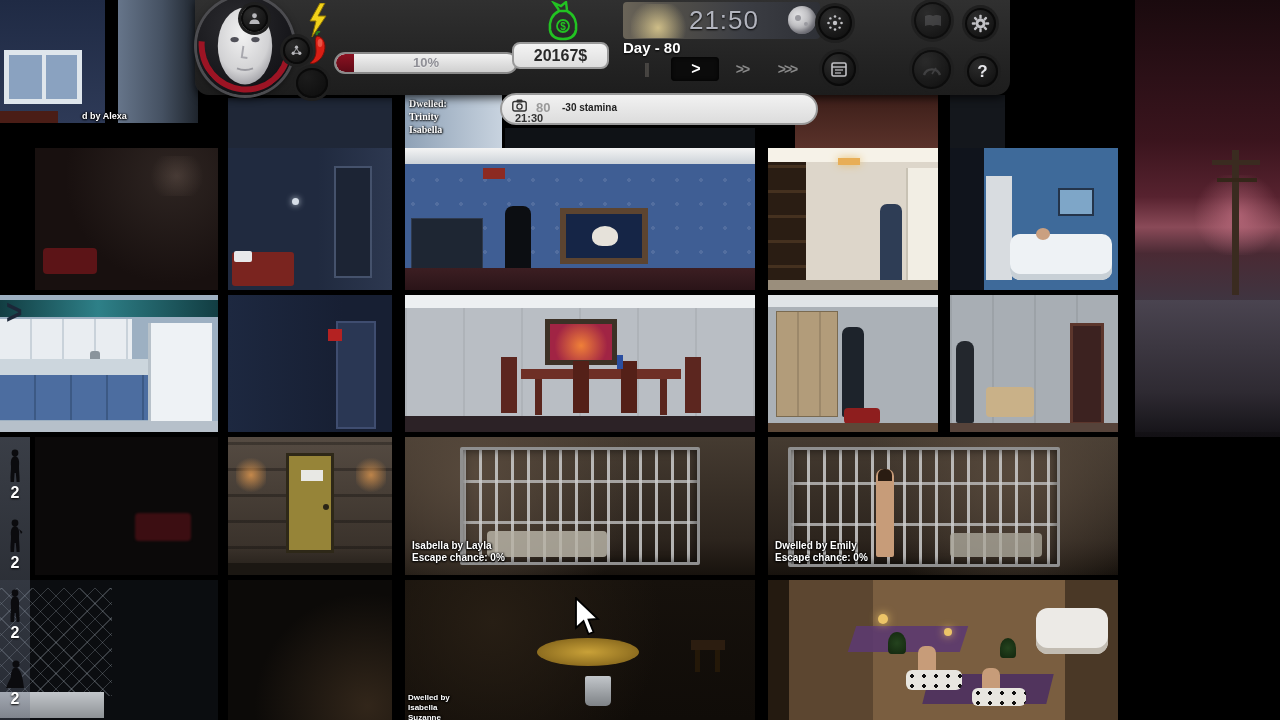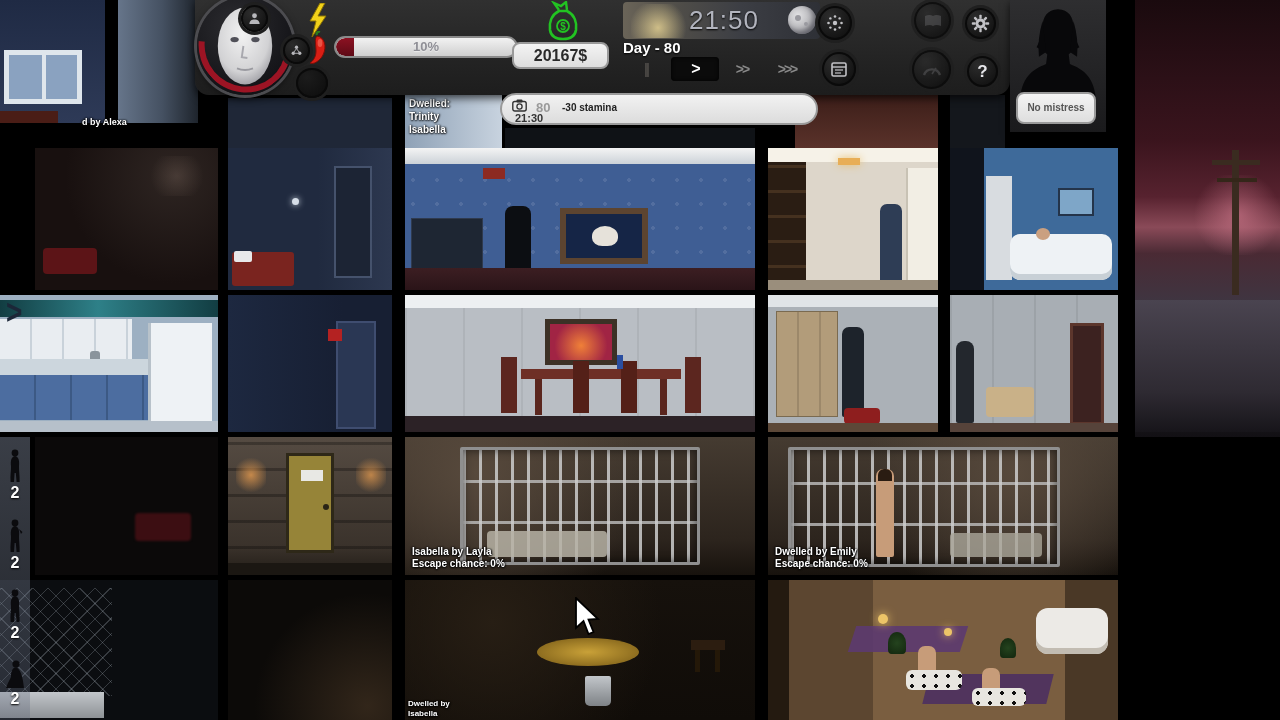--- a/index.html
+++ b/index.html
@@ -2,23 +2,23 @@
 <html><head>
 <meta charset="utf-8">
 <style>
   * { margin:0; padding:0; box-sizing:border-box; }
   html,body { background:#000; }
   body { font-family:"Liberation Sans", sans-serif; }
   .stage { position:relative; width:1280px; height:720px; background:#000; overflow:hidden; }
   .abs { position:absolute; }
 
   
-  .room { position:absolute; overflow:hidden; }
+  .room { position:absolute; overflow:hidden;font-family:Liberation Serif, serif; }
   .rlabel { position:absolute; color:#fff; font-weight:bold; font-size:10px; line-height:12px;
-            text-shadow:0 1px 2px #000, 1px 0 2px #000, -1px 0 2px #000; z-index:5;margin-top:6px; }
+            text-shadow:0 1px 2px #000, 1px 0 2px #000, -1px 0 2px #000; z-index:5; }
 
   
   .hud { position:absolute; left:195px; top:0; width:815px; height:95px;
          background:linear-gradient(180deg,#303030,#242424 60%,#1d1d1d);
          border-radius:0 0 14px 14px; box-shadow:0 3px 8px rgba(0,0,0,.7); z-index:20; }
   .pillbar { position:absolute; height:24px; background:linear-gradient(180deg,#f2f2f2,#cfcfcf);
              border-radius:12px; border:2px solid #8a8a8a; overflow:hidden; }
   .pillbar .fill { position:absolute; left:0; top:0; bottom:0;
                    background:linear-gradient(180deg,#8c1222,#5e0a16); border-radius:10px 0 0 10px; }
   .pillbar .val { position:absolute; width:100%; text-align:center; top:2px;
@@ -323,21 +323,21 @@
     <div class="roundbtn" style="left:101px;top:68px;width:32px;height:30px;background:radial-gradient(circle at 35% 30%,#1c1c1c,#101010 70%);"></div>
 
     <svg class="abs" style="left:111px;top:3px;" width="24" height="34" viewBox="0 0 24 34">
       <polygon points="14,0 4,18 10,18 6,34 20,13 12,13 19,0" fill="#f2d21a" stroke="#8a7205" stroke-width="1"></polygon>
     </svg>
     <svg class="abs" style="left:108px;top:31px;" width="28" height="36" viewBox="0 0 28 36">
       <path d="M14 4 C13 2 15 0 17 1" stroke="#2a7a1e" stroke-width="2.4" fill="none"></path>
       <path d="M14 5 C22 6 24 16 20 24 C17 30 10 34 7 32 C10 30 13 26 13 20 C13 13 11 8 14 5 Z" fill="#d81e14" stroke="#7a0e08" stroke-width="1"></path>
       <ellipse cx="17" cy="12" rx="2.4" ry="4" fill="#f46a58" opacity=".7"></ellipse>
     </svg>
-    <div class="pillbar" style="left:139px;top:36px;width:184px;height:22px;">
+    <div class="pillbar" style="left:139px;top:52px;width:184px;height:22px;">
       <div class="fill" style="width: 10%;"></div>
       <div class="val" style="top:1px;font-size:13px;">10%</div>
     </div>
 
     <svg class="abs" style="left:351px;top:1px;" width="34" height="40" viewBox="0 0 34 40">
       <path d="M13 9 L8 2 L15 5 L20 1 L21 9" fill="none" stroke="#22c322" stroke-width="2.4"></path>
       <path d="M13 10 C5 14 3 22 4 29 C5 35 10 38 17 38 C24 38 29 35 30 29 C31 22 29 14 21 10 Z" fill="none" stroke="#22c322" stroke-width="2.6"></path>
       <circle cx="17" cy="25" r="6" fill="none" stroke="#22c322" stroke-width="1.8"></circle>
       <text x="17" y="29" text-anchor="middle" font-size="10" font-weight="bold" fill="#22c322" font-family="Liberation Sans, sans-serif">$</text>
     </svg>
@@ -414,30 +414,20 @@
         </g>
         <circle cx="12" cy="12" r="6.2" fill="#c2c2c6"></circle>
         <circle cx="12" cy="12" r="2.6" fill="#1a1a1a"></circle>
       </svg>
     </div>
     <div class="roundbtn" style="left:772px;top:56px;width:31px;height:31px;">
       <span style="color:#e6e6ea;font-weight:bold;font-size:17px;">?</span>
     </div>
   </div>
 
-  <div class="abs" style="left:1010px;top:0;width:96px;height:132px;background:linear-gradient(180deg,#2e2e30,#1a1a1c);
-              box-shadow:0 3px 8px rgba(0,0,0,.7);z-index:20;">
-    <svg width="96" height="100" viewBox="0 0 80 84" style="position:absolute;left:0;top:2px;">
-      <path d="M40 6 C31 6 27 13 27 21 C26 30 24 34 22 38 C26 40 29 42 31 44 L30 52 C18 57 9 63 8 84 L72 84 C71 63 62 57 50 52 L49 44 C51 42 54 40 58 38 C56 34 54 30 53 21 C53 13 49 6 40 6 Z" fill="#08080a"></path>
-      <path d="M27 16 C24 26 23 36 24 46 L30 42 Z M53 16 C56 26 57 36 56 46 L50 42 Z" fill="#08080a"></path>
-    </svg>
-    <div class="whitepill" style="position:absolute;left:6px;top:92px;width:80px;height:32px;font-size:10px;line-height:28px;color:#555;">
-      <span>No mistress</span>
-    </div>
-  </div>
 
   <div class="abs" style="left:500px;top:93px;width:318px;height:32px;background:linear-gradient(180deg,#f2f2f2,#dcdcdc);
               border:2px solid #9a9a9a;border-radius:16px;z-index:25;">
     <svg width="15" height="13" viewBox="0 0 15 13" style="position:absolute;left:10px;top:4px;">
       <rect x="0.8" y="2.5" width="13.4" height="9.5" rx="2" fill="none" stroke="#333" stroke-width="1.4"></rect>
       <rect x="4.5" y="0.5" width="6" height="3" rx="1" fill="#333"></rect>
       <circle cx="7.5" cy="7.5" r="2.6" fill="none" stroke="#333" stroke-width="1.3"></circle>
     </svg>
     <span style="position:absolute;left:34px;top:5px;color:#9a9a9a;font-weight:bold;font-size:13px;">80</span>
     <span style="position:absolute;left:60px;top:7px;color:#222;font-weight:bold;font-size:10px;">-30 stamina</span>

